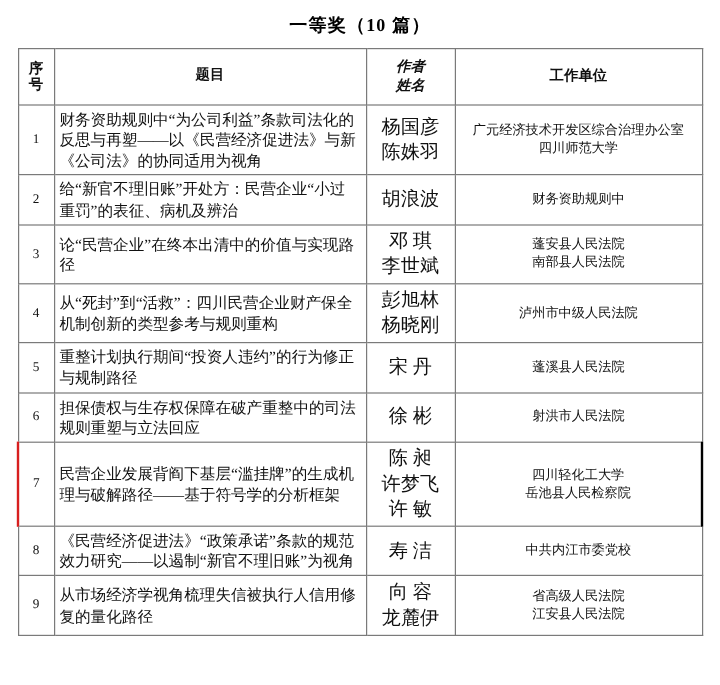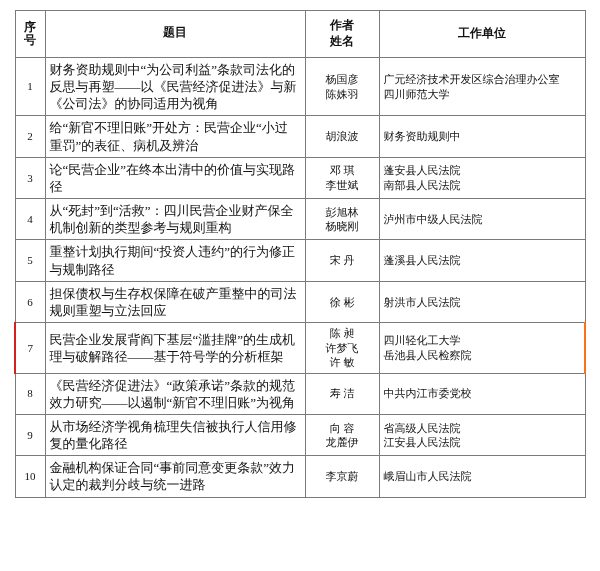--- a/index.html
+++ b/index.html
@@ -58,63 +58,65 @@
   td.cell-no {
     text-align: center;
     font-size: 11px;
   }
   td.cell-title {
     text-align: left;
     font-size: 13px;
   }
   td.cell-author {
     text-align: center;
-    font-size: 11px;
+    font-size: 16px;
     white-space: pre-line;
   }
   td.cell-unit {
+    text-align: center;
     font-size: 11px;
     white-space: pre-line;
   }
   .hl-row td {
     border-top: 2px solid #d81f1f;
     border-bottom: 2px solid #d81f1f;
   }
   .hl-row td:first-child {
     border-left: 2px solid #d81f1f;
   }
   .hl-row td:last-child {
-    border-right: 2px solid #f97316;
+    border-right: 2px solid #000000;
   }
   .th-no-inner {
     display: block;
     line-height: 1.05;
   }
 </style>
 </head>
 <body>
 
 <div class="page">
 
+  <div class="doc-title">一等奖（10 篇）</div>
 
   <table class="award-table">
     <colgroup>
       <col class="col-no">
       <col class="col-title">
       <col class="col-author">
       <col class="col-unit">
     </colgroup>
     <thead>
       <tr>
         <th class="col-no">
             <span class="th-no-inner" style="white-space:pre-line;">序
 号</span>
           </th>
         <th class="col-title">题目</th>
-        <th class="col-author" style="white-space:pre-line;">作者
+        <th class="col-author" style="white-space:pre-line;font-style:italic;">作者
 姓名</th>
         <th class="col-unit">工作单位</th>
       </tr>
     </thead>
     <tbody>
       <tr>
         <td class="cell-no">1</td>
         <td class="cell-title">财务资助规则中“为公司利益”条款司法化的反思与再塑——以《民营经济促进法》与新《公司法》的协同适用为视角</td>
         <td class="cell-author">杨国彦
 陈姝羽</td>
@@ -170,22 +172,16 @@
         <td class="cell-unit">中共内江市委党校</td>
       </tr>
       <tr>
         <td class="cell-no">9</td>
         <td class="cell-title">从市场经济学视角梳理失信被执行人信用修复的量化路径</td>
         <td class="cell-author">向 容
 龙麓伊</td>
         <td class="cell-unit">省高级人民法院
 江安县人民法院</td>
       </tr>
-      <tr>
-        <td class="cell-no">10</td>
-        <td class="cell-title">金融机构保证合同“事前同意变更条款”效力认定的裁判分歧与统一进路</td>
-        <td class="cell-author">李京蔚</td>
-        <td class="cell-unit">峨眉山市人民法院</td>
-      </tr>
     </tbody>
   </table>
 
 </div>
 
 </body></html>

